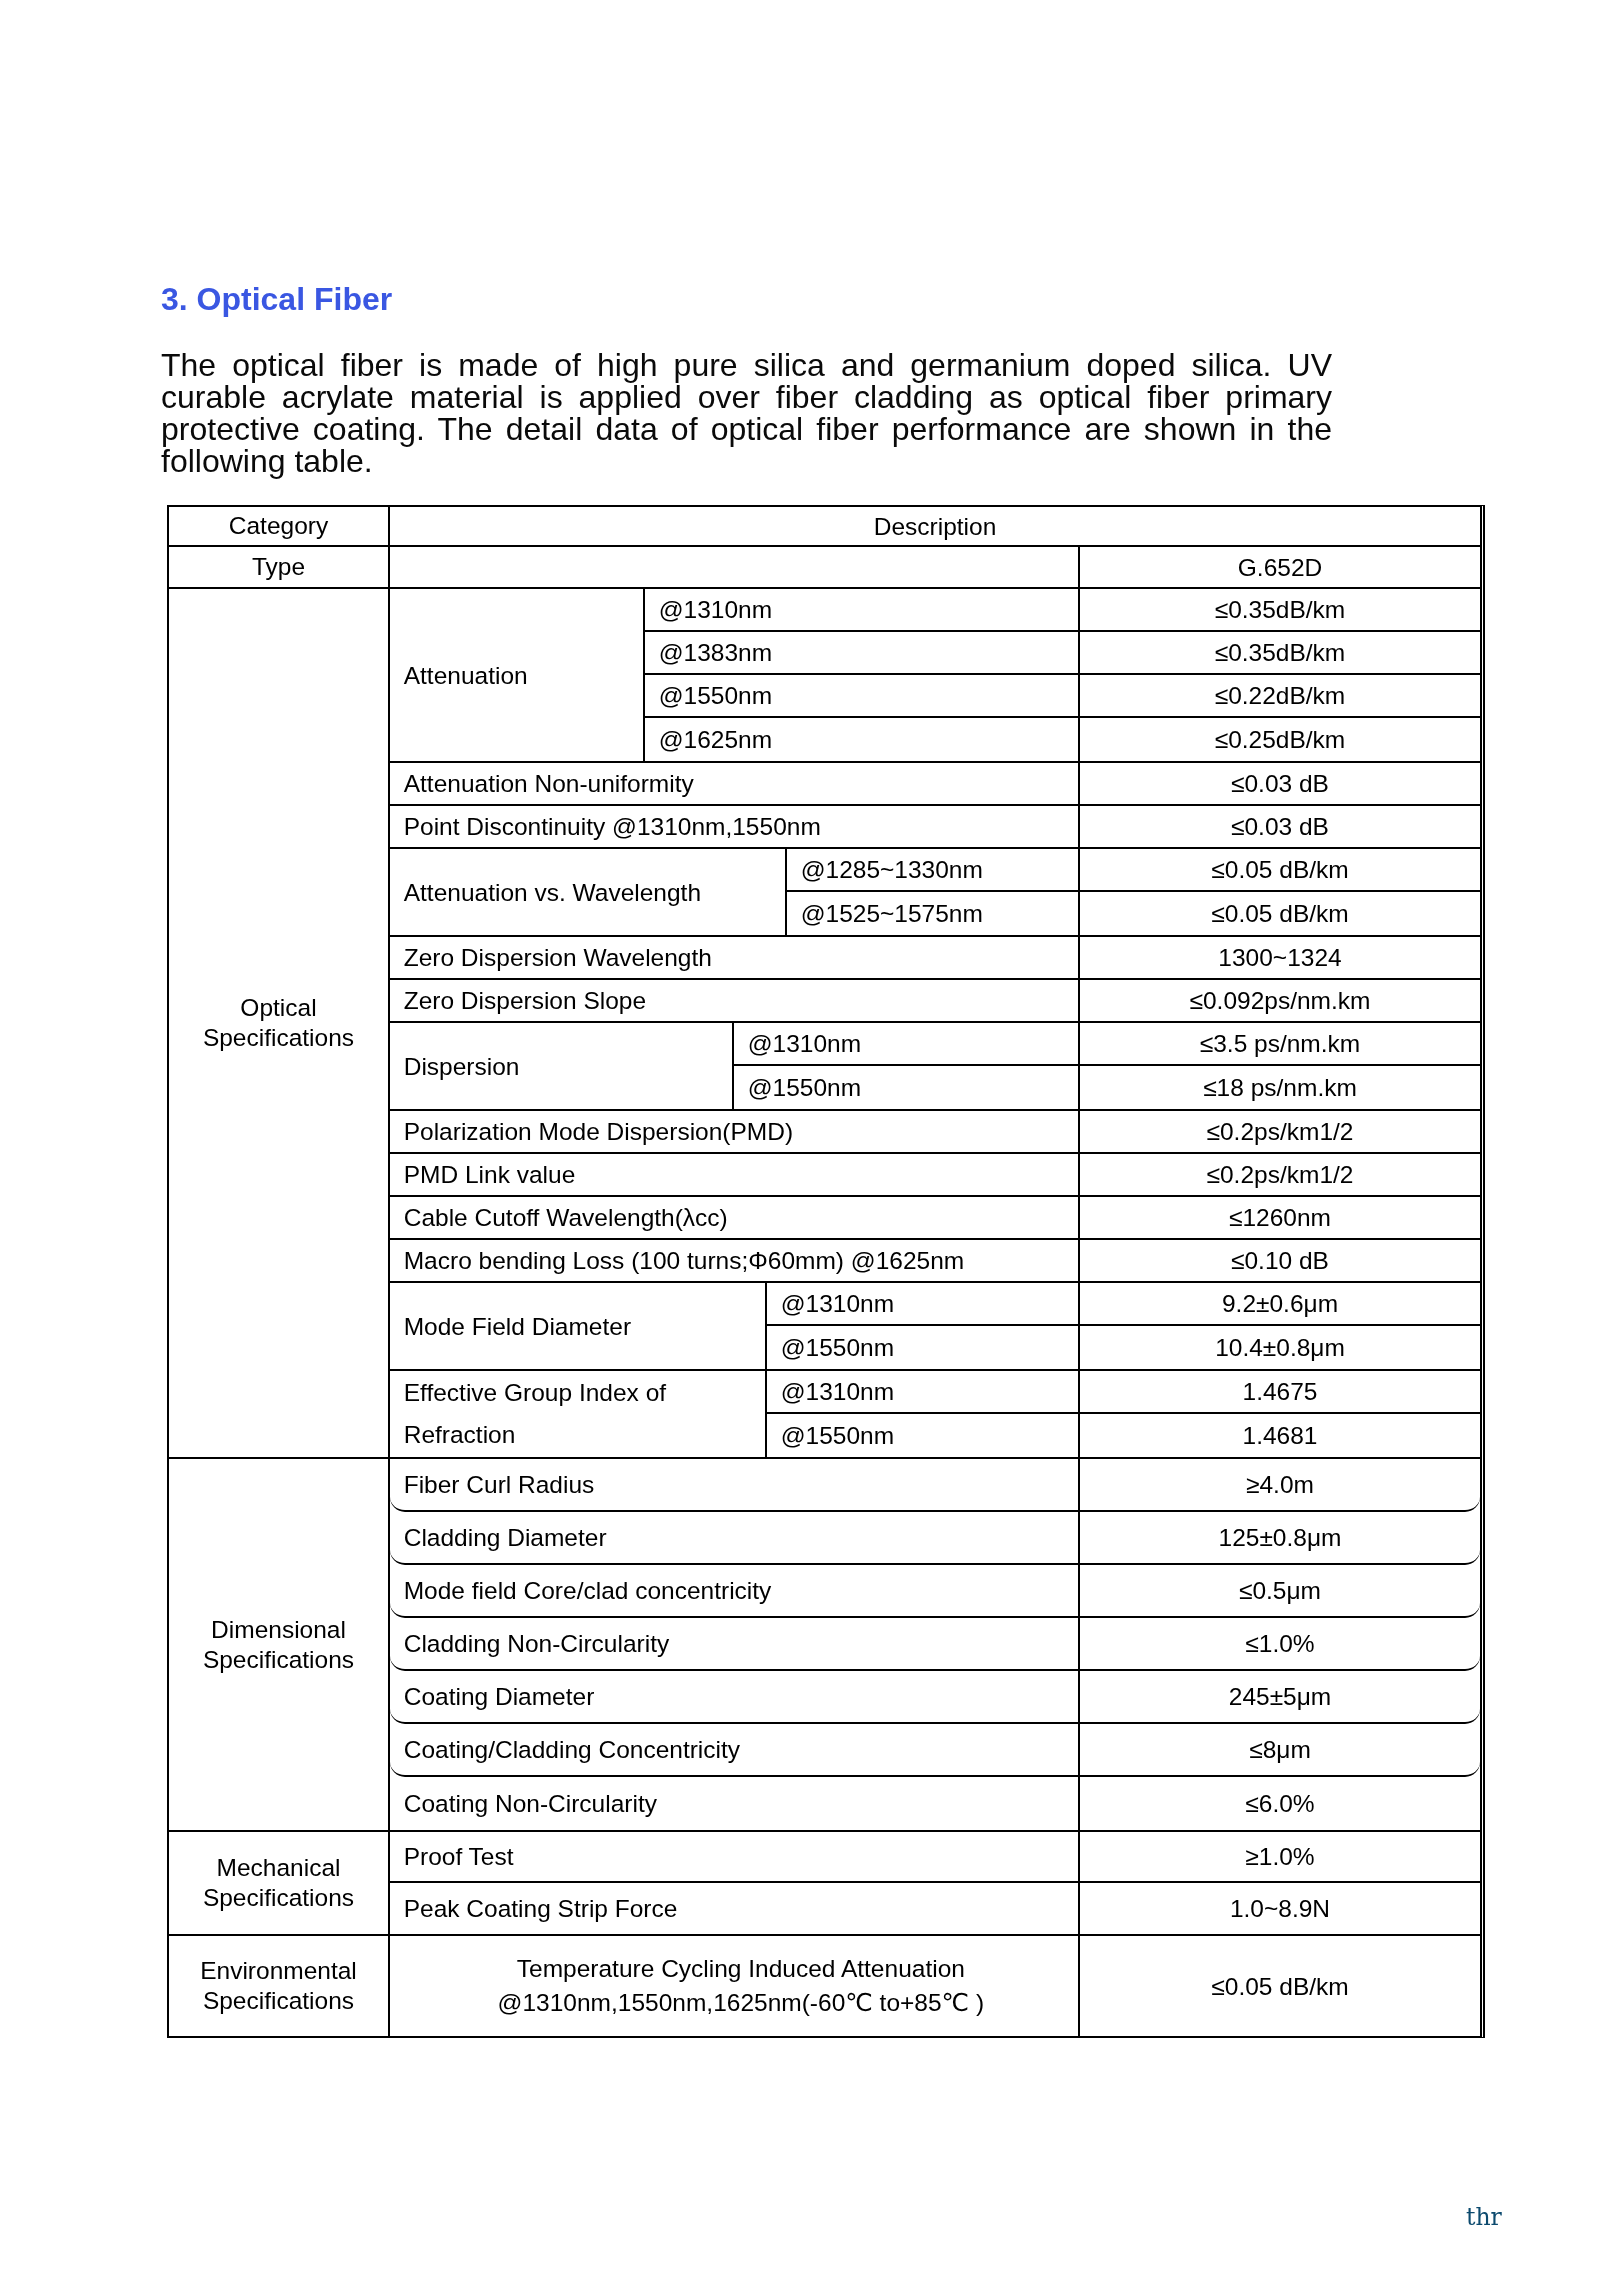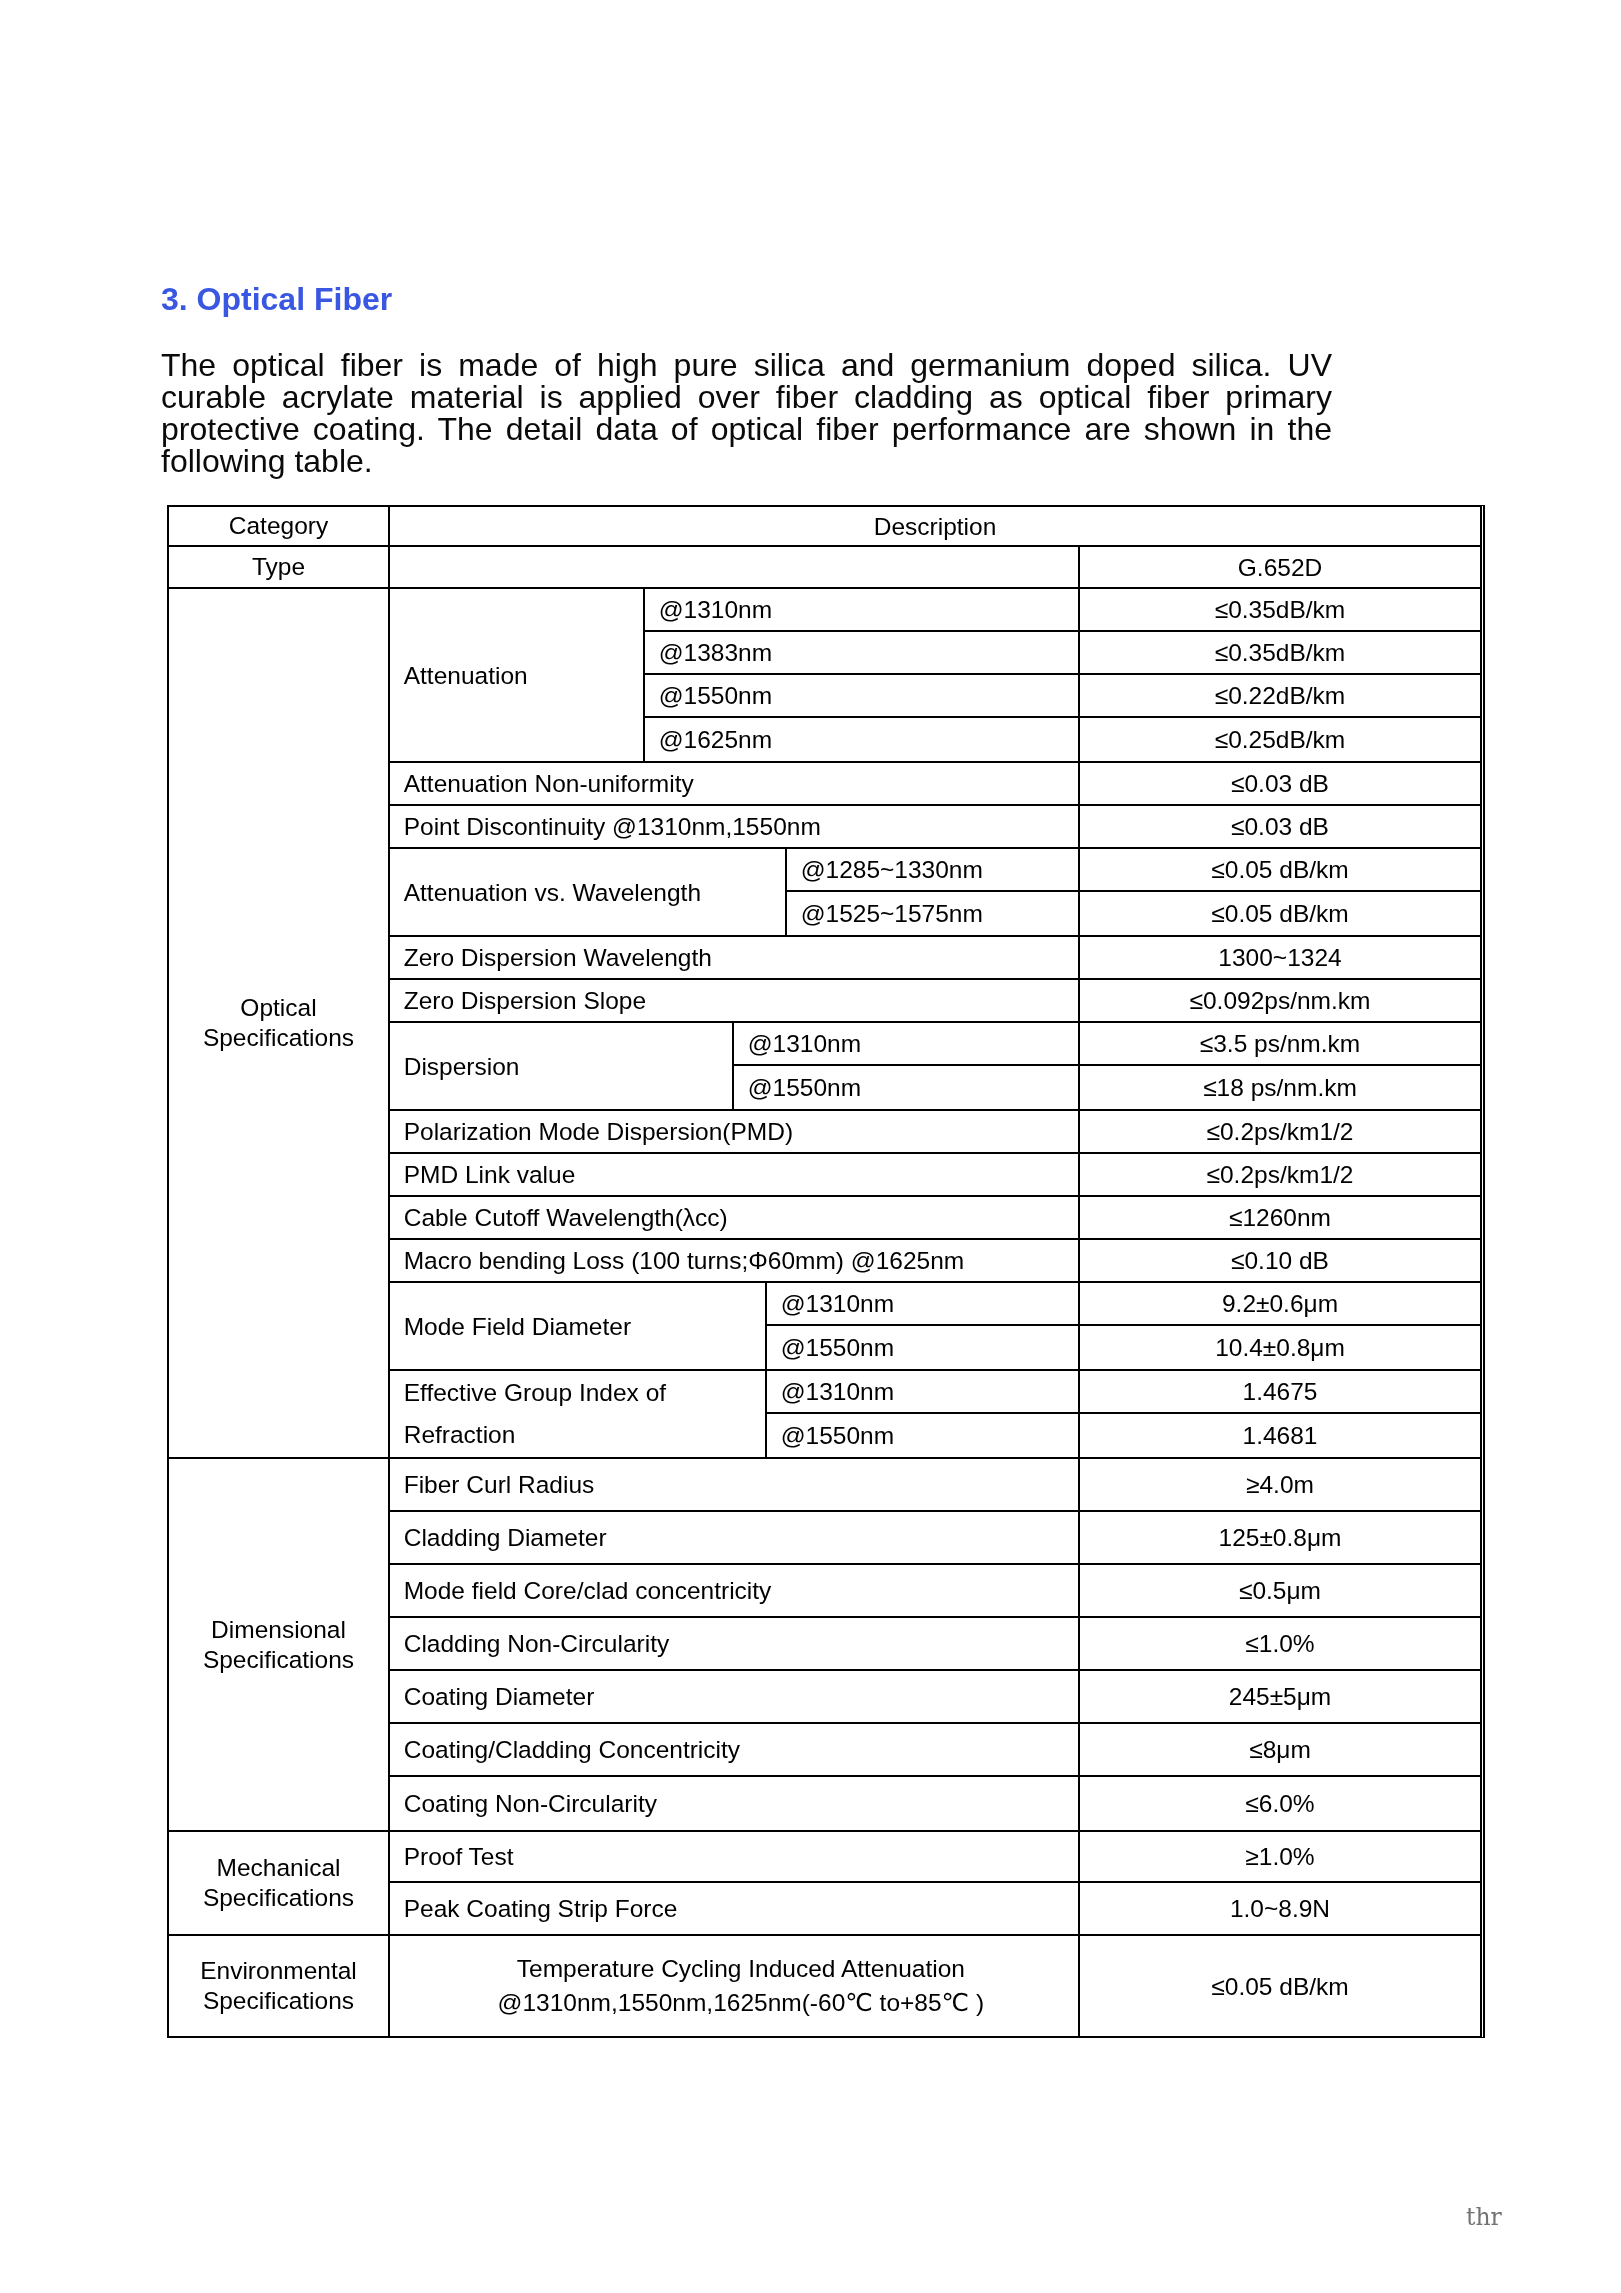--- a/index.html
+++ b/index.html
@@ -26,27 +26,27 @@
   .col  { display:flex; flex-direction:column; flex:1; }
   .bb   { border-bottom:2px solid #000; }
   .cc   { display:flex; align-items:center; justify-content:center; text-align:center; }
   .cl   { display:flex; align-items:center; padding-left:13.7px; padding-right:5.9px; }
   .cat  { width:221px; flex:0 0 auto; border-right:2px solid #000; line-height:30px; }
   .desc { flex:1; min-width:0; }
   .spec { width:402px; flex:0 0 auto; border-left:2px solid #000; }
   .sub-label { flex:0 0 auto; border-right:2px solid #000; }
   .w260 { width:255px; } .w405 { width:397px; } .w380 { width:344px; } .w385 { width:377px; }
   .h41 { height:40px; } .h43 { height:42px; } .h44 { height:43px; }
-  .h54 { height:53px; } .h52 { height:51px; } .h102 { height:100px; }
+  .h54 { height:53px;border-radius:15px; } .h52 { height:51px; } .h102 { height:100px; }
   .lh-tall { line-height:42px; }
   .two-line { display:flex; flex-direction:column; justify-content:center; line-height:34px; }
   .footer {
     position:absolute; left:1466px; top:2203px;
     font-family:"DejaVu Serif","Liberation Serif",serif;
-    font-size:23.5px; color:#737373;
+    font-size:23.5px; color:#0c4a6e;
   }
 </style>
 </head>
 <body>
 
 <div class="title">3. Optical Fiber</div>
 
 <div class="intro">The optical fiber is made of high pure silica and germanium doped silica. UV curable acrylate material is applied over fiber cladding as optical fiber primary protective coating. The detail data of optical fiber performance are shown in the following table.</div>
 
 <div class="spec-table">

